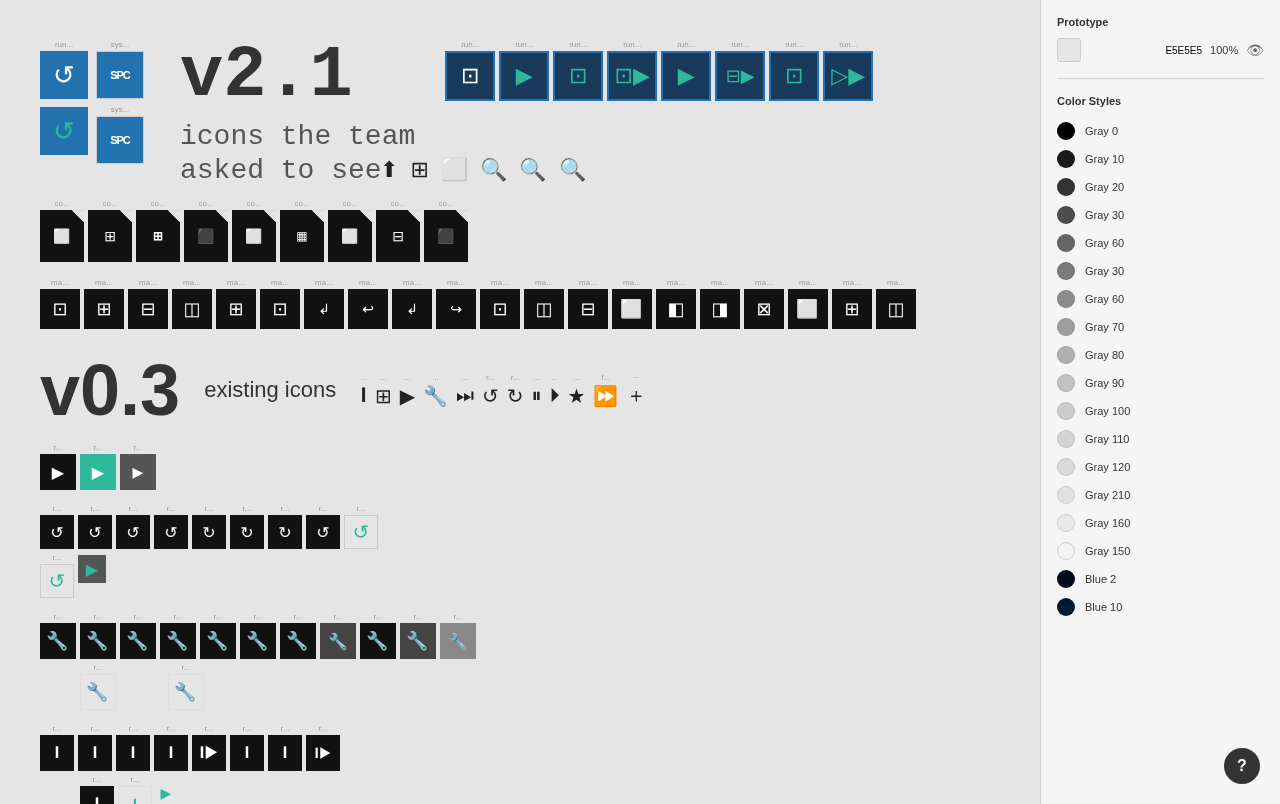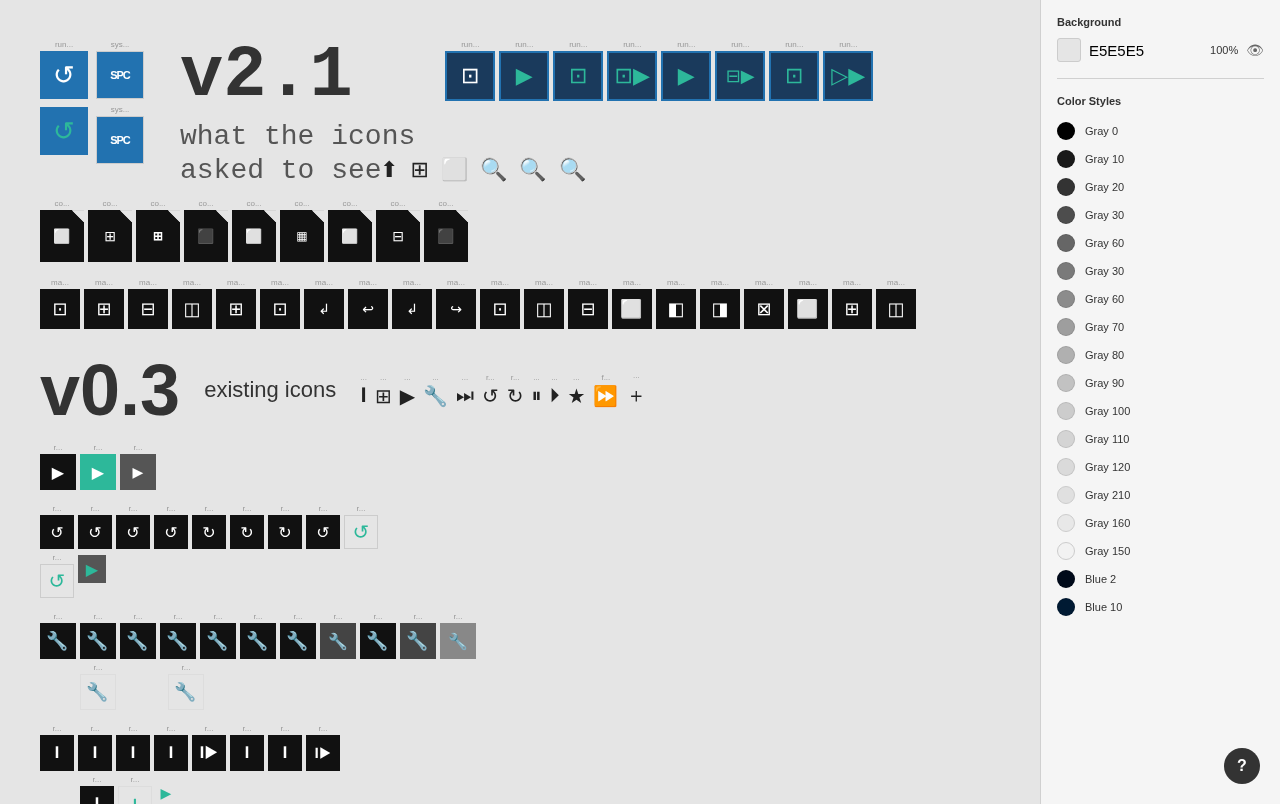--- a/index.html
+++ b/index.html
@@ -76,22 +76,23 @@
 
     .color-swatch {
       width: 24px;
       height: 24px;
       border: 1px solid #ccc;
       border-radius: 3px;
       background: #e5e5e5;
     }
 
     .color-value {
-      font-size: 15px;
+      font-size: 10px;
       flex: 1;
+      text-align: right;
     }
 
     .opacity-value {
       font-size: 11px;
       color: #333;
     }
 
     .eye-icon {
       color: #666;
       font-size: 14px;
@@ -382,21 +383,21 @@
           <div class="icon-col">
             <span class="icon-col-label">sys...</span>
             <div class="frame-thumb white-bg" style="font-weight:700; font-size:11px; letter-spacing:-1px; background:#2272b0; color:white;">SPC</div>
           </div>
         </div>
       </div>
 
       <div style="min-width:220px; padding-top:10px;font-family:Liberation Mono, monospace;">
         <div class="version-heading">v2.1</div>
         <div class="subtitle">
-          <span>what the icons</span><br>
+          <span>icons the team</span><br>
           <span>asked to see</span>
         </div>
       </div>
 
       <div style="display:flex; gap:4px; flex-wrap:wrap; max-width:500px; padding-top:10px;">
 
         <div style="display:flex; gap:4px;">
 
           <div class="icon-col">
             <span class="icon-col-label">run...</span>
@@ -835,21 +836,21 @@
     </div>
 
   </div>
 </div>
 
 <div id="right-panel">
 
 
   <div class="panel-content">
 
-    <div class="section-title">Background</div>
+    <div class="section-title">Prototype</div>
     <div class="background-control">
       <div class="color-swatch"></div>
       <span class="color-value">E5E5E5</span>
       <span class="opacity-value">100%</span>
       <span class="eye-icon">👁</span>
     </div>
 
     <div class="divider"></div>
 
     <div class="section-title">Color Styles</div>

